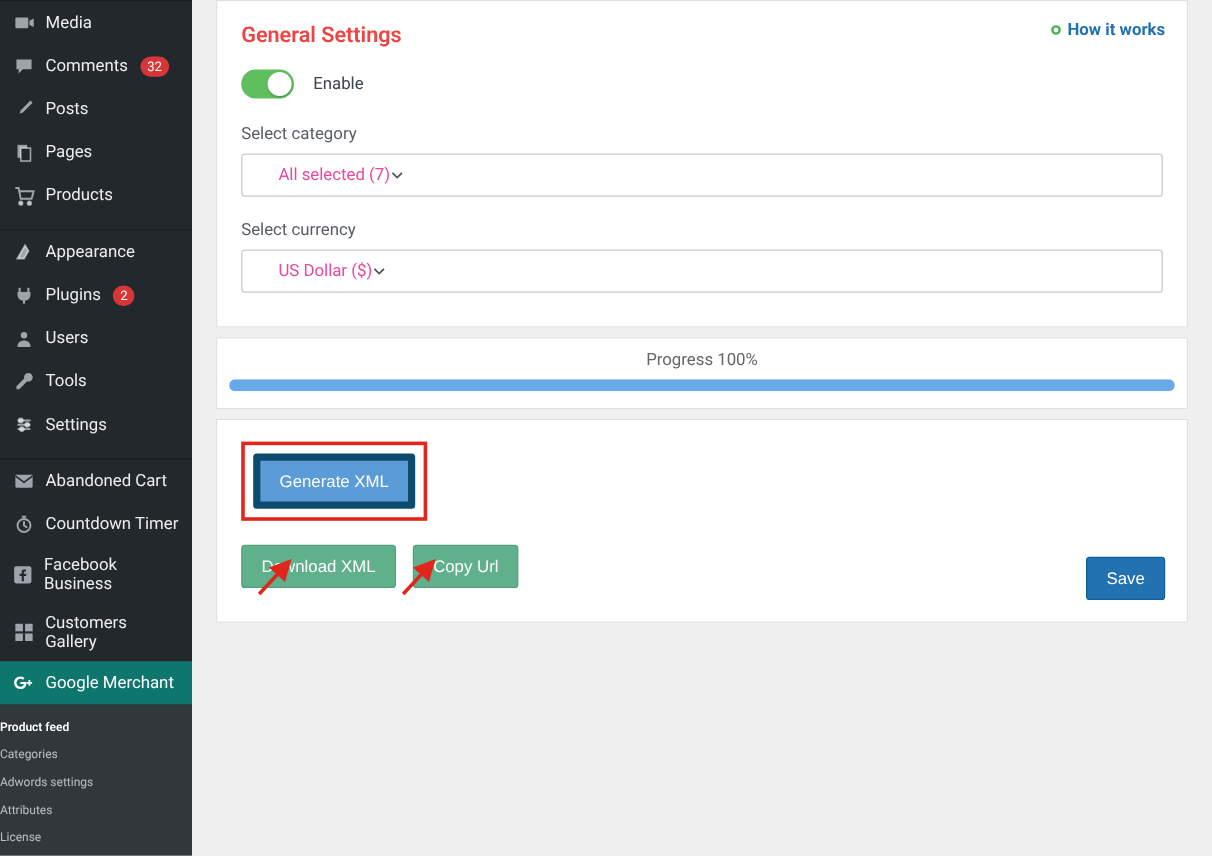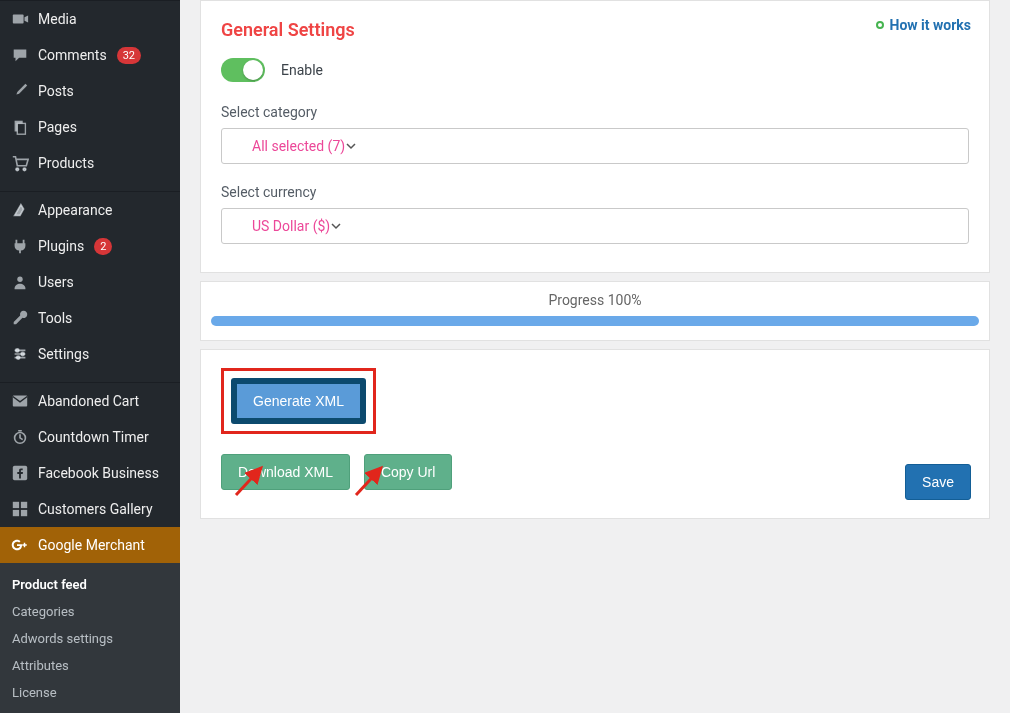--- a/index.html
+++ b/index.html
@@ -8,40 +8,40 @@
     background: #f0f0f1;
     color: #3c434a;
     font-size: 14px;
     display: flex;
     width: 1010px;
     height: 713px;
     overflow: hidden;
   }
   
   .sidebar {
-    width: 180px;
+    width: 160px;
     background: #23282d;
     color: #eee;
     flex-shrink: 0;
   }
   .sidebar-section {
     border-top: 1px solid #1a1e23;
   }
   .sidebar-item {
     display: flex;
     align-items: center;
     padding: 8px 10px;
     color: #eee;
     cursor: pointer;
     font-size: 14px;
     position: relative;
     gap: 8px;
   }
   .sidebar-item.active {
-    background: #a16207;
+    background: #0f766e;
     color: #fff;
   }
   .sidebar-item.active::after {
     content: '';
     position: absolute;
     right: -8px;
     top: 50%;
     margin-top: -8px;
     border: 8px solid transparent;
     border-right-color: #f0f0f1;
@@ -64,24 +64,24 @@
     font-size: 11px;
     line-height: 17px;
     height: 17px;
     margin-left: 2px;
   }
   .subnav {
     background: #32373c;
     padding: 8px 0;
   }
   .subnav-item {
-    padding: 6px 12px;
+    padding: 6px 0;
     color: rgba(240,246,252,.7);
     cursor: pointer;
-    font-size: 13px;
+    font-size: 10px;
   }
   .subnav-item.current {
     color: #fff;
     font-weight: 600;
   }
 
   
   .main {
     flex: 1;
     padding: 0 20px 20px 20px;

